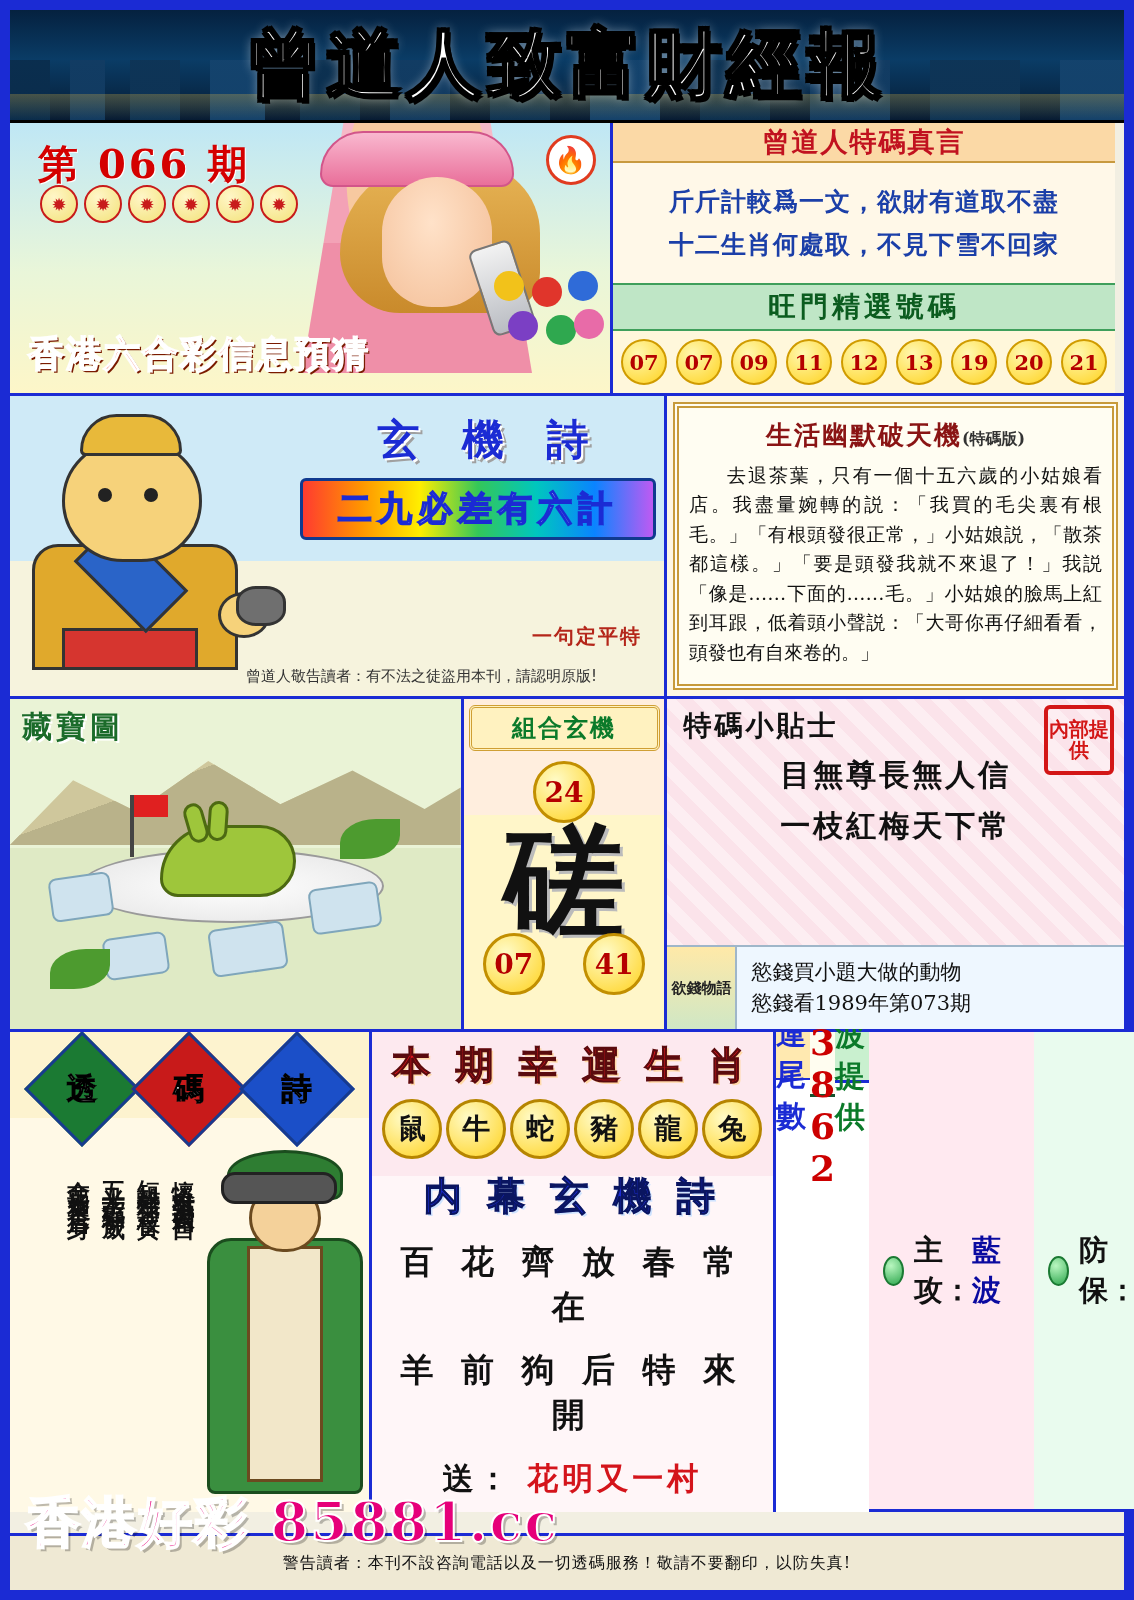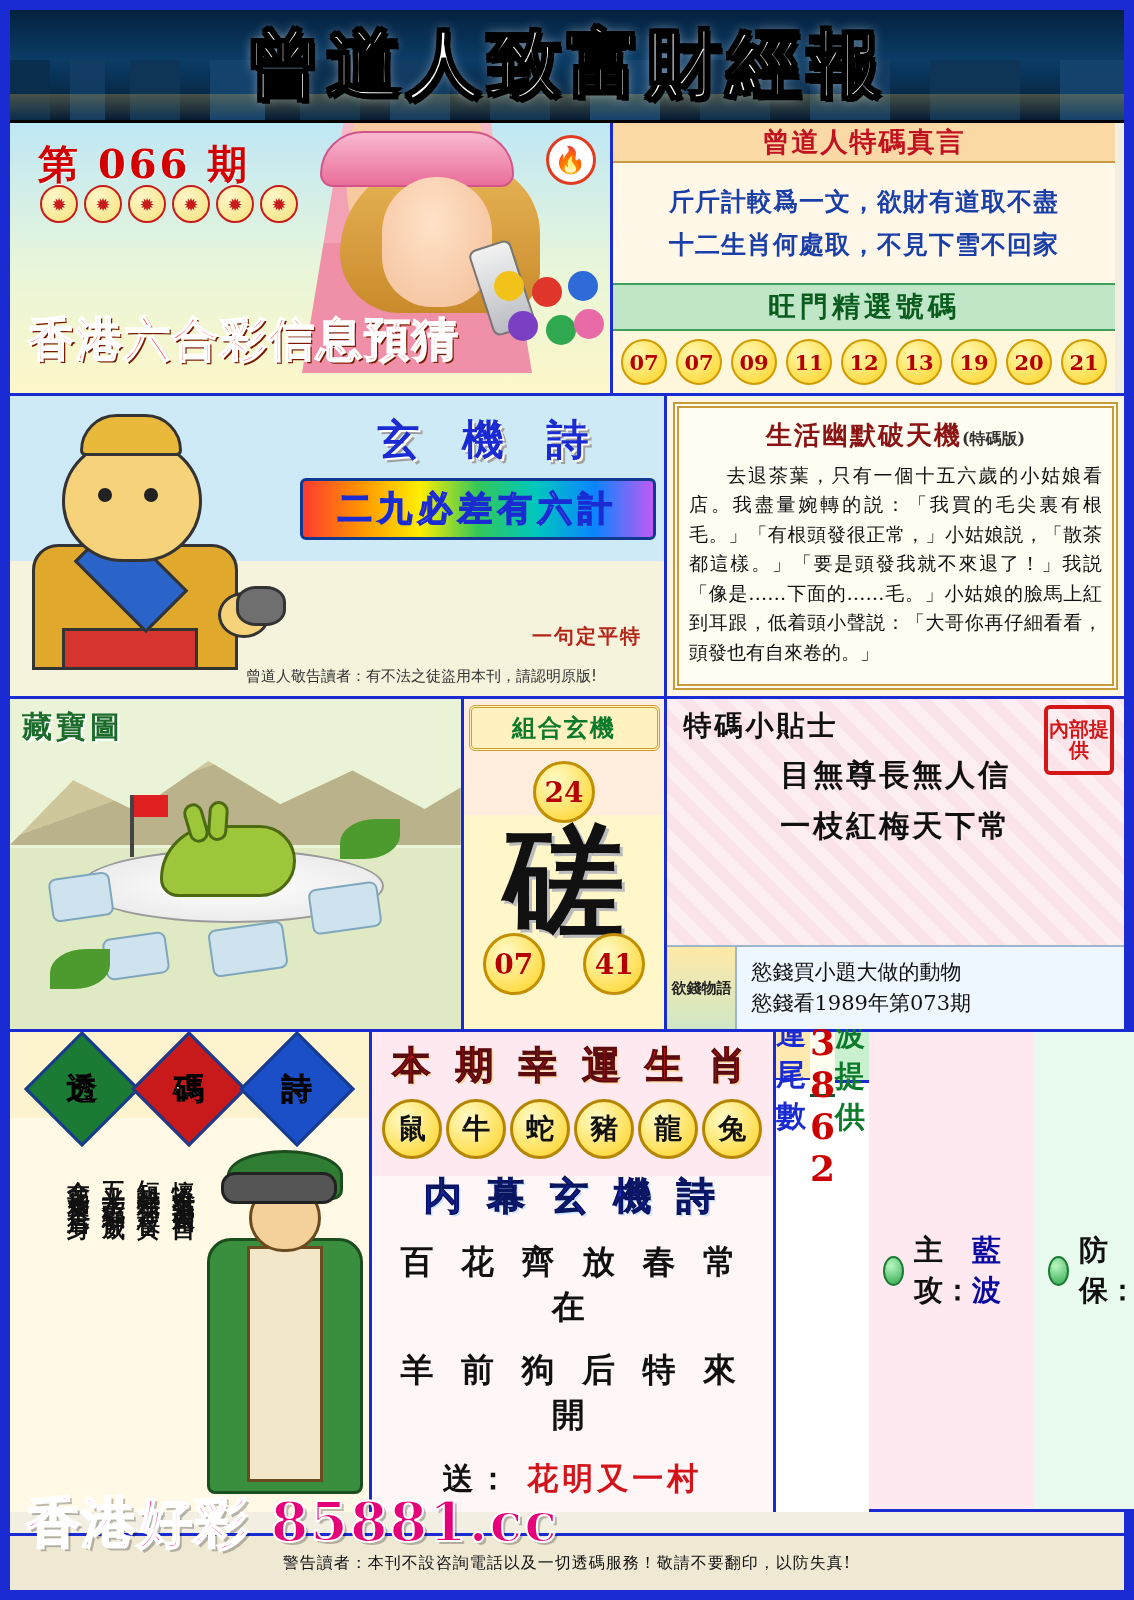--- a/index.html
+++ b/index.html
@@ -57,23 +57,23 @@
   }
   .ball-row{position:absolute;left:30px;top:62px;display:flex;gap:6px;}
   .mini-ball{
     width:34px;height:34px;border-radius:50%;
     background:radial-gradient(circle at 35% 30%,#fff6c8,#f3e27a);
     border:2px solid #c81b1b;
     display:flex;align-items:center;justify-content:center;
     color:#c81b1b;font-size:18px;font-weight:bold;
   }
   .b1-sub{
-    position:absolute;left:18px;bottom:22px;
+    position:absolute;left:18px;bottom:14px;
     font-family:Liberation Sans, sans-serif;
-    font-size:46px;font-weight:bold;letter-spacing:2px;
+    font-size:36px;font-weight:bold;letter-spacing:2px;
     color:#e8362a;
     -webkit-text-stroke:1.5px #ffffff;
     text-shadow:2px 2px 0 #7a1a00;
   }
   .lady{
     position:absolute;right:78px;top:0;width:230px;height:250px;
     background:
       radial-gradient(ellipse at 50% 22%,#f7c9a0 0 70px,transparent 71px),
       linear-gradient(180deg,#f6b9c8 0 40px,#f3a2b6 40px 120px,#ef8fa8 120px 250px);
     clip-path:polygon(18% 0,82% 0,100% 100%,0 100%);

